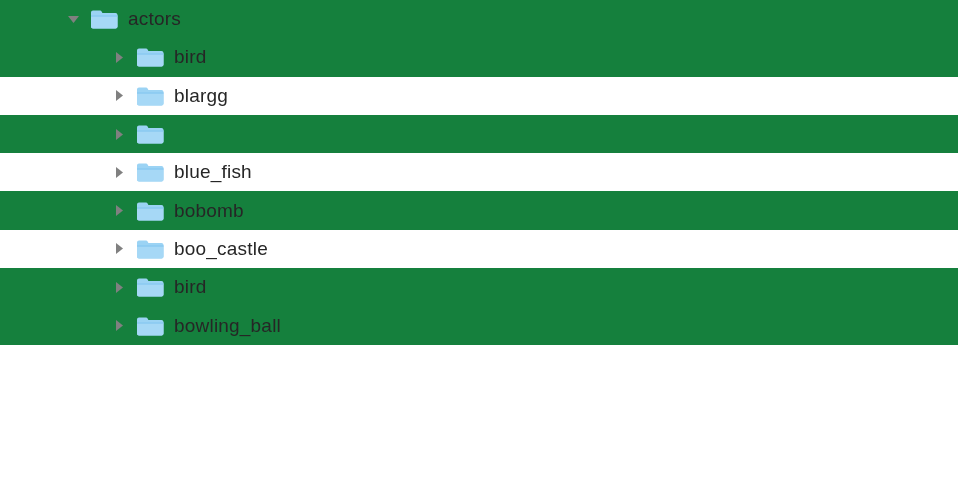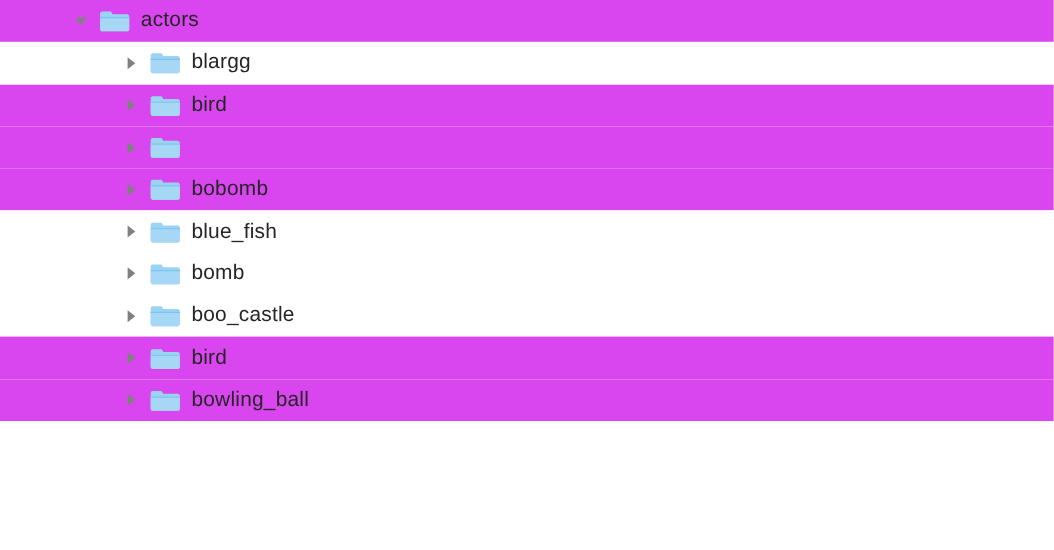--- a/index.html
+++ b/index.html
@@ -11,21 +11,21 @@
       width: 958px;
     }
     .tree { width: 100%; }
     .row {
       display: flex;
       align-items: center;
       height: 38.3px;
       padding-left: 0;
       position: relative;
     }
-    .row.alt { background: #d946ef; }
+    .row.alt { background: #15803d; }
     .indent-parent { width: 66px; flex: 0 0 auto; }
     .indent-child { width: 112px; flex: 0 0 auto; }
     .disclosure {
       width: 14px;
       height: 14px;
       flex: 0 0 auto;
       display: flex;
       align-items: center;
       justify-content: center;
       margin-right: 10px;
@@ -78,20 +78,35 @@
     </span>
     <span class="folder-icon">
       <svg viewBox="0 0 28 22">
           <use href="#folder-glyph"></use>
         </svg>
     </span>
     <span class="label">actors</span>
   </div>
 
 
+  <div class="row alt">
+    <div class="indent-child"></div>
+    <span class="disclosure">
+      <svg width="13" height="13" viewBox="0 0 13 13">
+          <use href="#chevron-right-glyph"></use>
+        </svg>
+    </span>
+    <span class="folder-icon">
+      <svg viewBox="0 0 28 22">
+          <use href="#folder-glyph"></use>
+        </svg>
+    </span>
+    <span class="label">bird</span>
+  </div>
+
   <div class="row">
     <div class="indent-child"></div>
     <span class="disclosure">
       <svg width="13" height="13" viewBox="0 0 13 13">
           <use href="#chevron-right-glyph"></use>
         </svg>
     </span>
     <span class="folder-icon">
       <svg viewBox="0 0 28 22">
           <use href="#folder-glyph"></use>
@@ -105,113 +120,84 @@
     <span class="disclosure">
       <svg width="13" height="13" viewBox="0 0 13 13">
           <use href="#chevron-right-glyph"></use>
         </svg>
     </span>
     <span class="folder-icon">
       <svg viewBox="0 0 28 22">
           <use href="#folder-glyph"></use>
         </svg>
     </span>
+  </div>
+
+  <div class="row">
+    <div class="indent-child"></div>
+    <span class="disclosure">
+      <svg width="13" height="13" viewBox="0 0 13 13">
+          <use href="#chevron-right-glyph"></use>
+        </svg>
+    </span>
+    <span class="folder-icon">
+      <svg viewBox="0 0 28 22">
+          <use href="#folder-glyph"></use>
+        </svg>
+    </span>
+    <span class="label">blue_fish</span>
+  </div>
+
+  <div class="row alt">
+    <div class="indent-child"></div>
+    <span class="disclosure">
+      <svg width="13" height="13" viewBox="0 0 13 13">
+          <use href="#chevron-right-glyph"></use>
+        </svg>
+    </span>
+    <span class="folder-icon">
+      <svg viewBox="0 0 28 22">
+          <use href="#folder-glyph"></use>
+        </svg>
+    </span>
+    <span class="label">bobomb</span>
+  </div>
+
+
+
+  <div class="row">
+    <div class="indent-child"></div>
+    <span class="disclosure">
+      <svg width="13" height="13" viewBox="0 0 13 13">
+          <use href="#chevron-right-glyph"></use>
+        </svg>
+    </span>
+    <span class="folder-icon">
+      <svg viewBox="0 0 28 22">
+          <use href="#folder-glyph"></use>
+        </svg>
+    </span>
+    <span class="label">boo_castle</span>
+  </div>
+
+  <div class="row alt">
+    <div class="indent-child"></div>
+    <span class="disclosure">
+      <svg width="13" height="13" viewBox="0 0 13 13">
+          <use href="#chevron-right-glyph"></use>
+        </svg>
+    </span>
+    <span class="folder-icon">
+      <svg viewBox="0 0 28 22">
+          <use href="#folder-glyph"></use>
+        </svg>
+    </span>
     <span class="label">bird</span>
   </div>
 
-  <div class="row alt">
-    <div class="indent-child"></div>
-    <span class="disclosure">
-      <svg width="13" height="13" viewBox="0 0 13 13">
-          <use href="#chevron-right-glyph"></use>
-        </svg>
-    </span>
-    <span class="folder-icon">
-      <svg viewBox="0 0 28 22">
-          <use href="#folder-glyph"></use>
-        </svg>
-    </span>
-  </div>
-
-  <div class="row alt">
-    <div class="indent-child"></div>
-    <span class="disclosure">
-      <svg width="13" height="13" viewBox="0 0 13 13">
-          <use href="#chevron-right-glyph"></use>
-        </svg>
-    </span>
-    <span class="folder-icon">
-      <svg viewBox="0 0 28 22">
-          <use href="#folder-glyph"></use>
-        </svg>
-    </span>
-    <span class="label">bobomb</span>
-  </div>
-
-  <div class="row">
-    <div class="indent-child"></div>
-    <span class="disclosure">
-      <svg width="13" height="13" viewBox="0 0 13 13">
-          <use href="#chevron-right-glyph"></use>
-        </svg>
-    </span>
-    <span class="folder-icon">
-      <svg viewBox="0 0 28 22">
-          <use href="#folder-glyph"></use>
-        </svg>
-    </span>
-    <span class="label">blue_fish</span>
-  </div>
-
-  <div class="row">
-    <div class="indent-child"></div>
-    <span class="disclosure">
-      <svg width="13" height="13" viewBox="0 0 13 13">
-          <use href="#chevron-right-glyph"></use>
-        </svg>
-    </span>
-    <span class="folder-icon">
-      <svg viewBox="0 0 28 22">
-          <use href="#folder-glyph"></use>
-        </svg>
-    </span>
-    <span class="label">bomb</span>
-  </div>
-
-
-  <div class="row">
-    <div class="indent-child"></div>
-    <span class="disclosure">
-      <svg width="13" height="13" viewBox="0 0 13 13">
-          <use href="#chevron-right-glyph"></use>
-        </svg>
-    </span>
-    <span class="folder-icon">
-      <svg viewBox="0 0 28 22">
-          <use href="#folder-glyph"></use>
-        </svg>
-    </span>
-    <span class="label">boo_castle</span>
-  </div>
-
-  <div class="row alt">
-    <div class="indent-child"></div>
-    <span class="disclosure">
-      <svg width="13" height="13" viewBox="0 0 13 13">
-          <use href="#chevron-right-glyph"></use>
-        </svg>
-    </span>
-    <span class="folder-icon">
-      <svg viewBox="0 0 28 22">
-          <use href="#folder-glyph"></use>
-        </svg>
-    </span>
-    <span class="label">bird</span>
-  </div>
-
 
   <div class="row alt">
     <div class="indent-child"></div>
     <span class="disclosure">
       <svg width="13" height="13" viewBox="0 0 13 13">
           <use href="#chevron-right-glyph"></use>
         </svg>
     </span>
     <span class="folder-icon">
       <svg viewBox="0 0 28 22">

